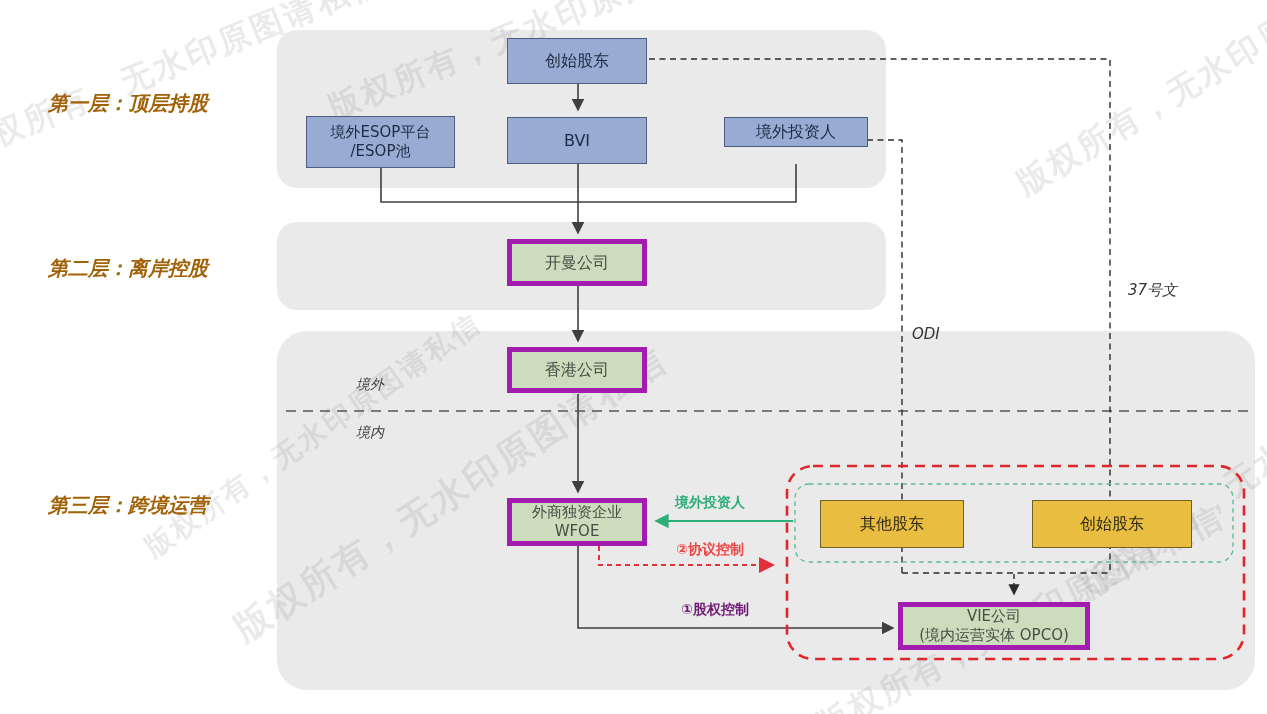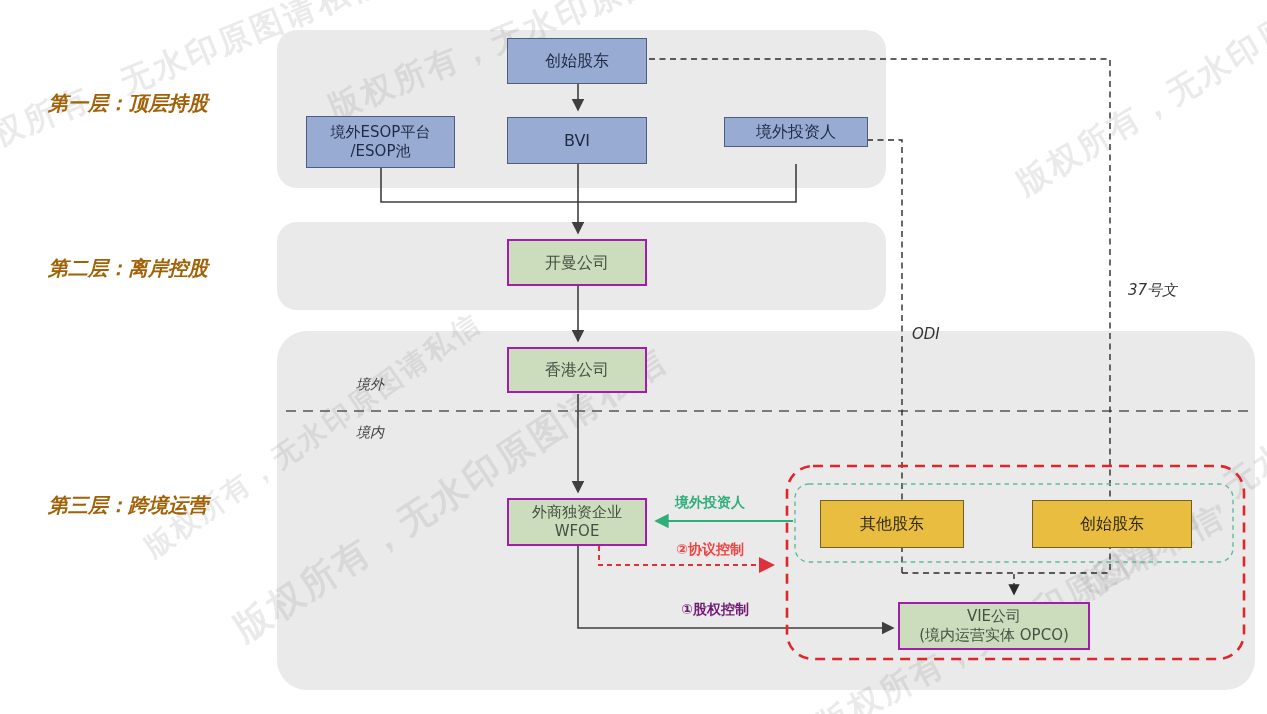--- a/index.html
+++ b/index.html
@@ -18,21 +18,21 @@
     font-size:32px;font-weight:bold;letter-spacing:3px;
     transform-origin:left center;pointer-events:none;z-index:5;
   }
   svg.wires{position:absolute;left:0;top:0;z-index:10;}
   .node{
     position:absolute;display:flex;flex-direction:column;align-items:center;
     justify-content:center;text-align:center;z-index:20;line-height:1.25;
     box-sizing:border-box;
   }
   .node-blue{background:#98acd3;border:1.5px solid #4f5c7e;color:#1e2a44;font-size:16px;}
-  .node-green{background:#cbddbc;border:2px solid #a21caf;color:#454f44;font-size:16px;}
+  .node-green{background:#cbddbc;border:5px solid #a21caf;color:#454f44;font-size:16px;}
   .node-yellow{background:#e9bd40;border:1px solid #6e6122;color:#2e2a16;font-size:16px;}
   .node .l2{display:block;}
   .layer-label{
     position:absolute;left:48px;width:250px;color:#a16207;
     font-size:20px;font-weight:bold;font-style:italic;z-index:20;
   }
   .region-label{
     position:absolute;font-size:14px;font-style:italic;color:#3f3f3f;z-index:20;
   }
   .reg-note{

